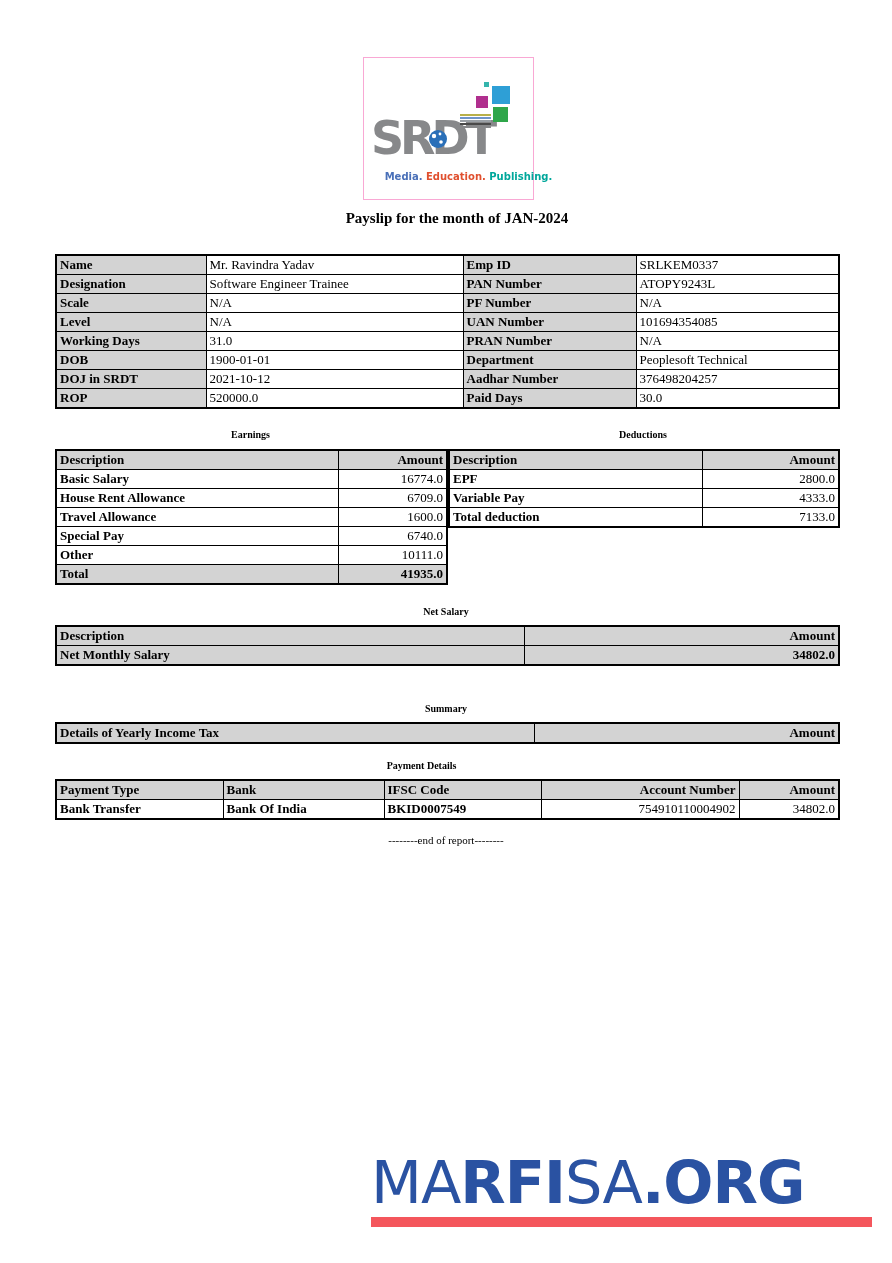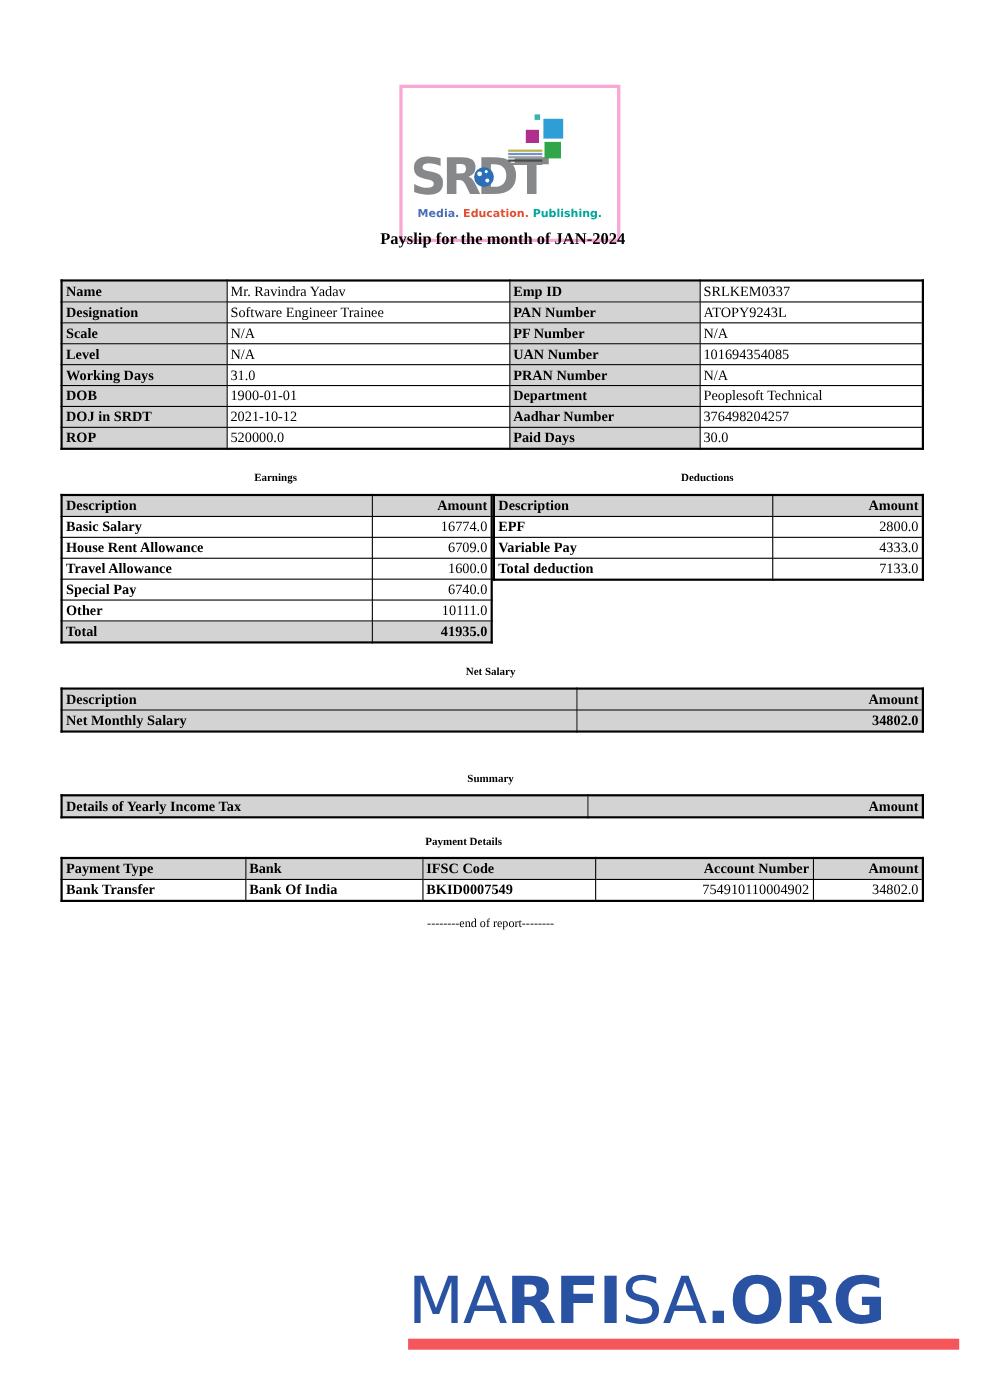--- a/index.html
+++ b/index.html
@@ -7,33 +7,33 @@
     width: 892px; height: 1263px;
     position: relative;
     background: #ffffff;
     font-family: "Liberation Serif", serif;
     overflow: hidden;
   }
 
   
   .logo-box {
     position: absolute; left: 363px; top: 57px;
-    width: 201px; height: 143px;
-    border: 3px solid #f9a8d4;
+    width: 171px; height: 143px;
+    border: 1px solid #f9a8d4;
     background: #ffffff;
     box-sizing: border-box;
-    margin-top: 20px;
   }
   .logo-tagline {
     position: absolute; left: 0; bottom: 17px; width: 100%;
     text-align: center;
     font-family: "DejaVu Sans", sans-serif;
     font-size: 10px; font-weight: bold;
     letter-spacing: 0px;
     white-space: nowrap;
+    padding-left: 20px;
   }
   .tag-media { color: #4a70b8; }
   .tag-education { color: #e0502f; }
   .tag-publishing { color: #00a79b; }
 
   
   .doc-title {
     position: absolute; left: 0; top: 210px; width: 100%;
     text-align: center; font-weight: bold; font-size: 15px; padding-left: 11px;
   }

